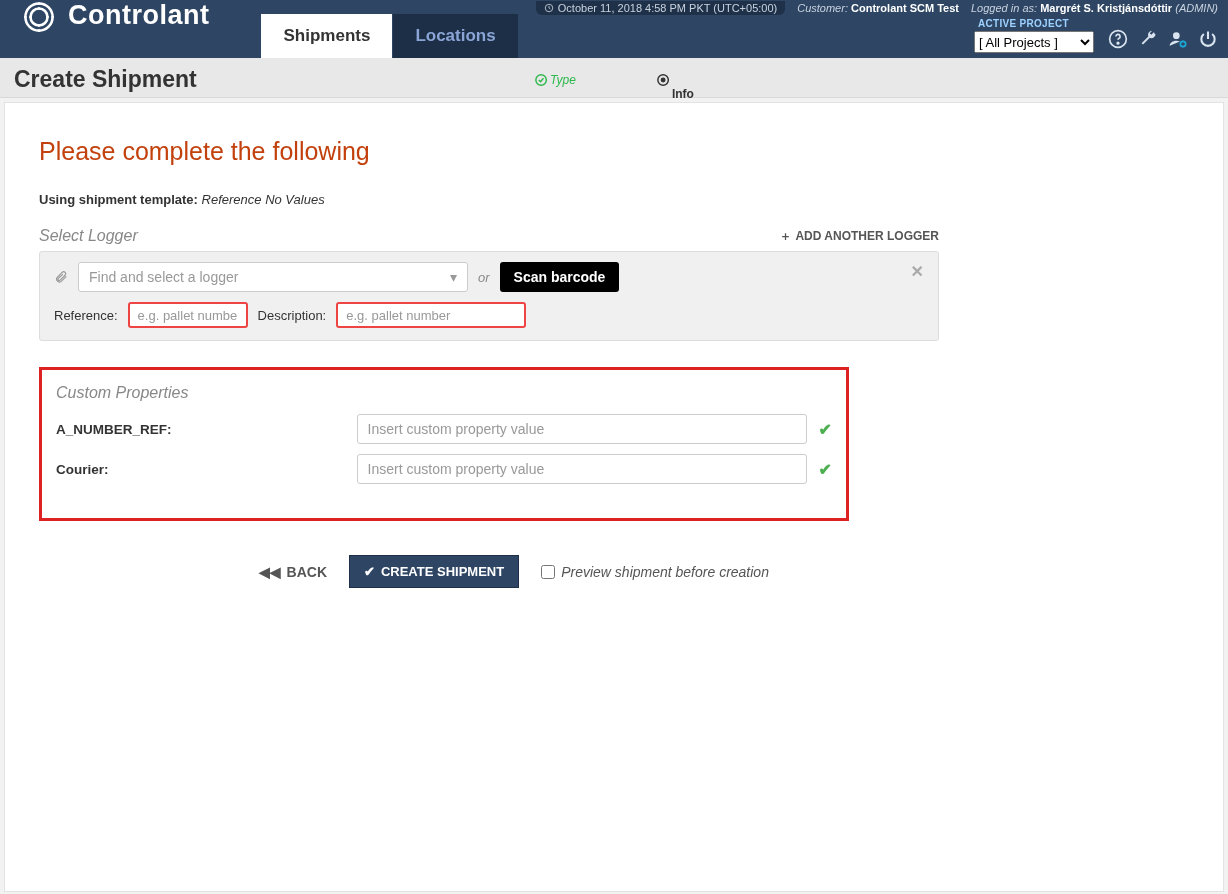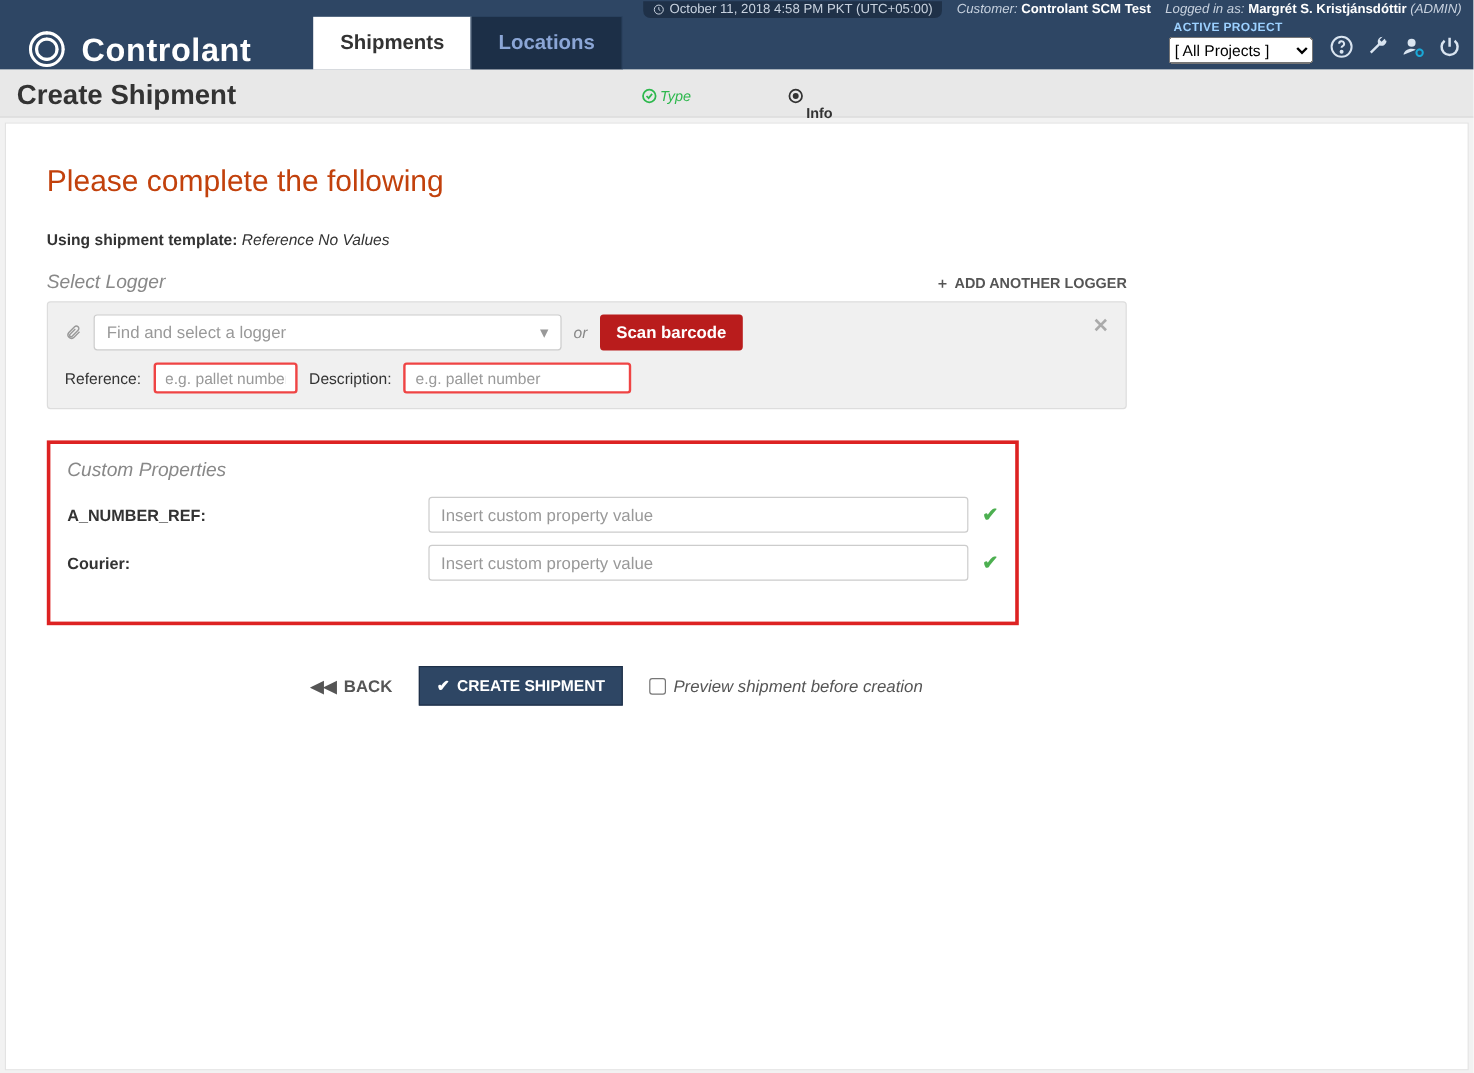--- a/index.html
+++ b/index.html
@@ -2,21 +2,21 @@
 <html><head>
 <meta charset="utf-8">
 <style>
   * { box-sizing: border-box; margin: 0; padding: 0; }
   body { font-family: "Segoe UI", Arial, sans-serif; background: #f2f2f2; color: #333; width: 1228px; }
   .topbar { background: #2e4664; height: 58px; display: flex; align-items: stretch; position: relative; }
   .topbar-utility { position: absolute; top: 0; right: 10px; height: 16px; display: flex; align-items: center; gap: 12px; font-size: 11px; color: #c8d2df; }
   .topbar-utility .dt { background: #1f3148; border-radius: 0 0 6px 6px; padding: 1px 8px; display:flex; align-items:center; gap:4px;}
   .topbar-utility .italic { font-style: italic; }
   .topbar-utility .bold { color: #fff; font-weight: 600; }
-  .logo-wrap { display: flex; align-items: flex-end; gap: 12px; padding: 0 22px; }
+  .logo-wrap { display: flex; align-items: flex-start; gap: 12px; padding: 0 22px; }
   .logo-text { color: #fff; font-size: 27px; font-weight: 700; letter-spacing: .5px; }
   .tabs { display: flex; align-items: flex-end; margin-left: 20px; padding-left: 10px; }
   .tab { padding: 12px 22px; font-size: 17px; font-weight: 600; color: #8ba6d6; background: #1c2f47; cursor: pointer; border-right:1px solid #2e4664;}
   .tab.active { background: #fff; color: #333; }
   .topbar-right { margin-left: auto; display: flex; align-items: flex-end; padding: 0 10px 5px 10px; gap: 14px; }
   .active-project { display:flex; flex-direction:column; align-items:flex-start; }
   .active-project-label { font-size: 10px; color: #9dd1ff; font-weight:700; letter-spacing:.3px; margin-bottom:2px; margin-left:4px;}
   .project-select { font-size: 13px; height:22px; width:120px; }
   .topbar-icons { display:flex; align-items:center; gap:10px; color:#d9e4f0; padding-bottom:4px;}
   .topbar-icons svg { width:20px; height:20px; cursor:pointer; }
@@ -33,21 +33,21 @@
   .template-line .val { font-style:italic; }
   .logger-header { display:flex; align-items:center; justify-content:space-between; margin-bottom:6px;}
   .logger-title { color:#888; font-size:16px; font-style:italic; }
   .add-logger { font-size:12px; font-weight:700; color:#555; cursor:pointer; display:flex; align-items:center; gap:4px;}
   .logger-box { background:#f0f0f0; border:1px solid #ddd; border-radius:3px; padding:10px 14px 12px 14px; width:900px; position:relative;}
   .logger-row1 { display:flex; align-items:center; gap:10px; margin-bottom:10px;}
   .attach-icon { color:#999; font-size:14px; }
   .logger-select { flex:0 0 390px; height:30px; border:1px solid #ccc; background:#fff; border-radius:3px; padding:0 28px 0 10px; font-size:14px; color:#999; position:relative; display:flex; align-items:center;}
   .logger-select .caret { position:absolute; right:10px; top:50%; transform:translateY(-50%); }
   .or { font-size:13px; color:#888; font-style:italic;}
-  .scan-btn { background:#b91c1c; color:#fff; border:none; border-radius:3px; padding:7px 14px; font-size:14px; font-weight:600; cursor:pointer;}
+  .scan-btn { background:#000000; color:#fff; border:none; border-radius:3px; padding:7px 14px; font-size:14px; font-weight:600; cursor:pointer;}
   .close-x { position:absolute; top:10px; right:14px; color:#aaa; font-size:16px; cursor:pointer; font-weight:700;}
   .logger-row2 { display:flex; align-items:center; gap:10px; font-size:13px;}
   .small-input { height:26px; border:2px solid #ef4444; border-radius:3px; padding:0 8px; font-size:13px; color:#555;}
   .small-input::placeholder{color:#999;}
   .ref-input { width:120px; }
   .desc-input { width:190px; }
   .custom-box { border:3px solid #d22; margin-top:26px; padding:14px 14px 24px 14px; width:810px; }
   .custom-title { color:#888; font-size:16px; font-style:italic; margin-bottom:12px;}
   .prop-row { display:flex; align-items:center; gap:12px; margin-bottom:10px;}
   .prop-label { width:290px; font-size:13.5px; font-weight:700;}

